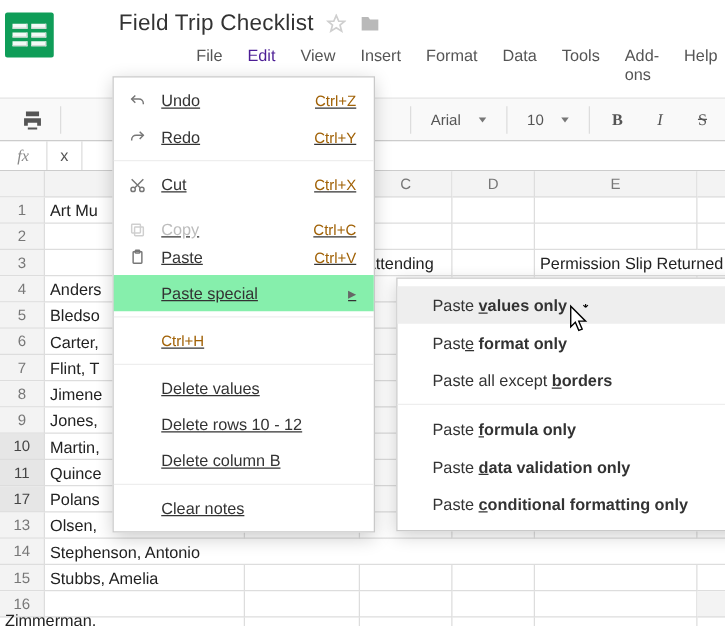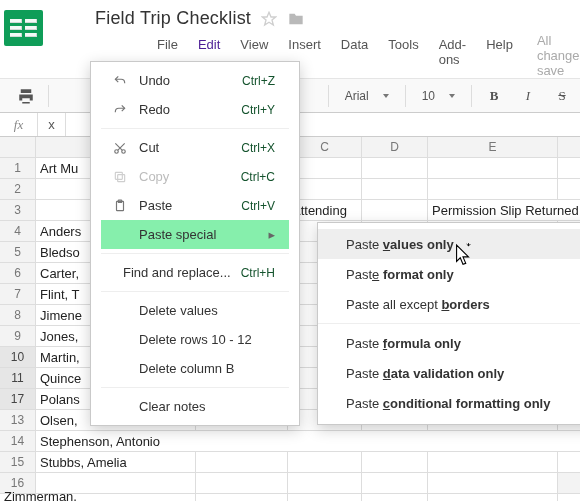--- a/index.html
+++ b/index.html
@@ -176,33 +176,33 @@
     z-index: 10;
   }
   .menu .row {
     display: flex;
     align-items: center;
     height: 29px;
     padding: 0 14px 0 10px;
     gap: 10px;
     white-space: nowrap;
   }
-  .menu .row.disabled { color: #bcbcbc; }
+  .menu .row.disabled { color: #bcbcbc; align-items: flex-end; }
   .menu .row .ic {
     width: 18px; display: flex; align-items: center; justify-content: center;
     color: #777;
   }
   .menu .row.disabled .ic { color: #cfcfcf; }
   .menu .row .lbl { flex: 1; }
-  .menu .row .sc  { color: #14532d; font-size: 12px; }
+  .menu .row .sc  { color: #a16207; font-size: 12px; }
   .menu .row .arrow { color: #666; }
   .menu .msep { height: 1px; background: #eee; margin: 4px 0; }
   .menu .row.hover { background: #86efac; }
   .menu .row.highlight { background: #f1f1f1; }
-  #edit-menu { top: 61px; left: 90px; width: 210px; padding: 4px 10px;}
+  #edit-menu { top: 61px; left: 90px; width: 210px; padding: 4px 0; text-decoration: underline;}
   #submenu   { top: 222px; left: 301px; width: 282px; padding: 6px 0; margin-left: 16px;}
   #submenu .row { padding-left: 28px; height: 30px;}
   #submenu .row.highlight { background: #eee; }
   #submenu .row .u { text-decoration: underline; }
   .cursor {
     position: absolute;
     top: 243px; left: 452px;
     z-index: 50;
     pointer-events: none;
   }
@@ -237,20 +237,21 @@
         <svg width="18" height="16" viewBox="0 0 24 24" fill="#b9b9b9">
             <path d="M10 4H2v16h20V7H12l-2-3z"></path>
           </svg>
       </span>
     </div>
     <div class="menubar">
       <span class="mi">File</span>
       <span class="mi active">Edit</span>
       <span class="mi">View</span>
       <span class="mi">Insert</span>
+      <span class="mi">Format</span>
       <span class="mi">Data</span>
       <span class="mi">Tools</span>
       <span class="mi">Add-ons</span>
       <span class="mi">Help</span>
       <span class="saves">All changes save</span>
     </div>
   </div>
 </div>
 
 <div class="toolbar">
@@ -457,21 +458,20 @@
     <span class="sc">Ctrl+V</span>
   </div>
   <div class="row hover">
     <span class="ic"></span>
     <span class="lbl">Paste special</span>
     <span class="arrow">▸</span>
   </div>
   <div class="msep"></div>
   <div class="row">
     <span class="ic"></span>
-    <span class="lbl">Find and replace...</span>
     <span class="sc">Ctrl+H</span>
   </div>
   <div class="msep"></div>
   <div class="row">
     <span class="ic"></span>
     <span class="lbl">Delete values</span>
   </div>
   <div class="row">
     <span class="ic"></span>
     <span class="lbl">Delete rows 10 - 12</span>

